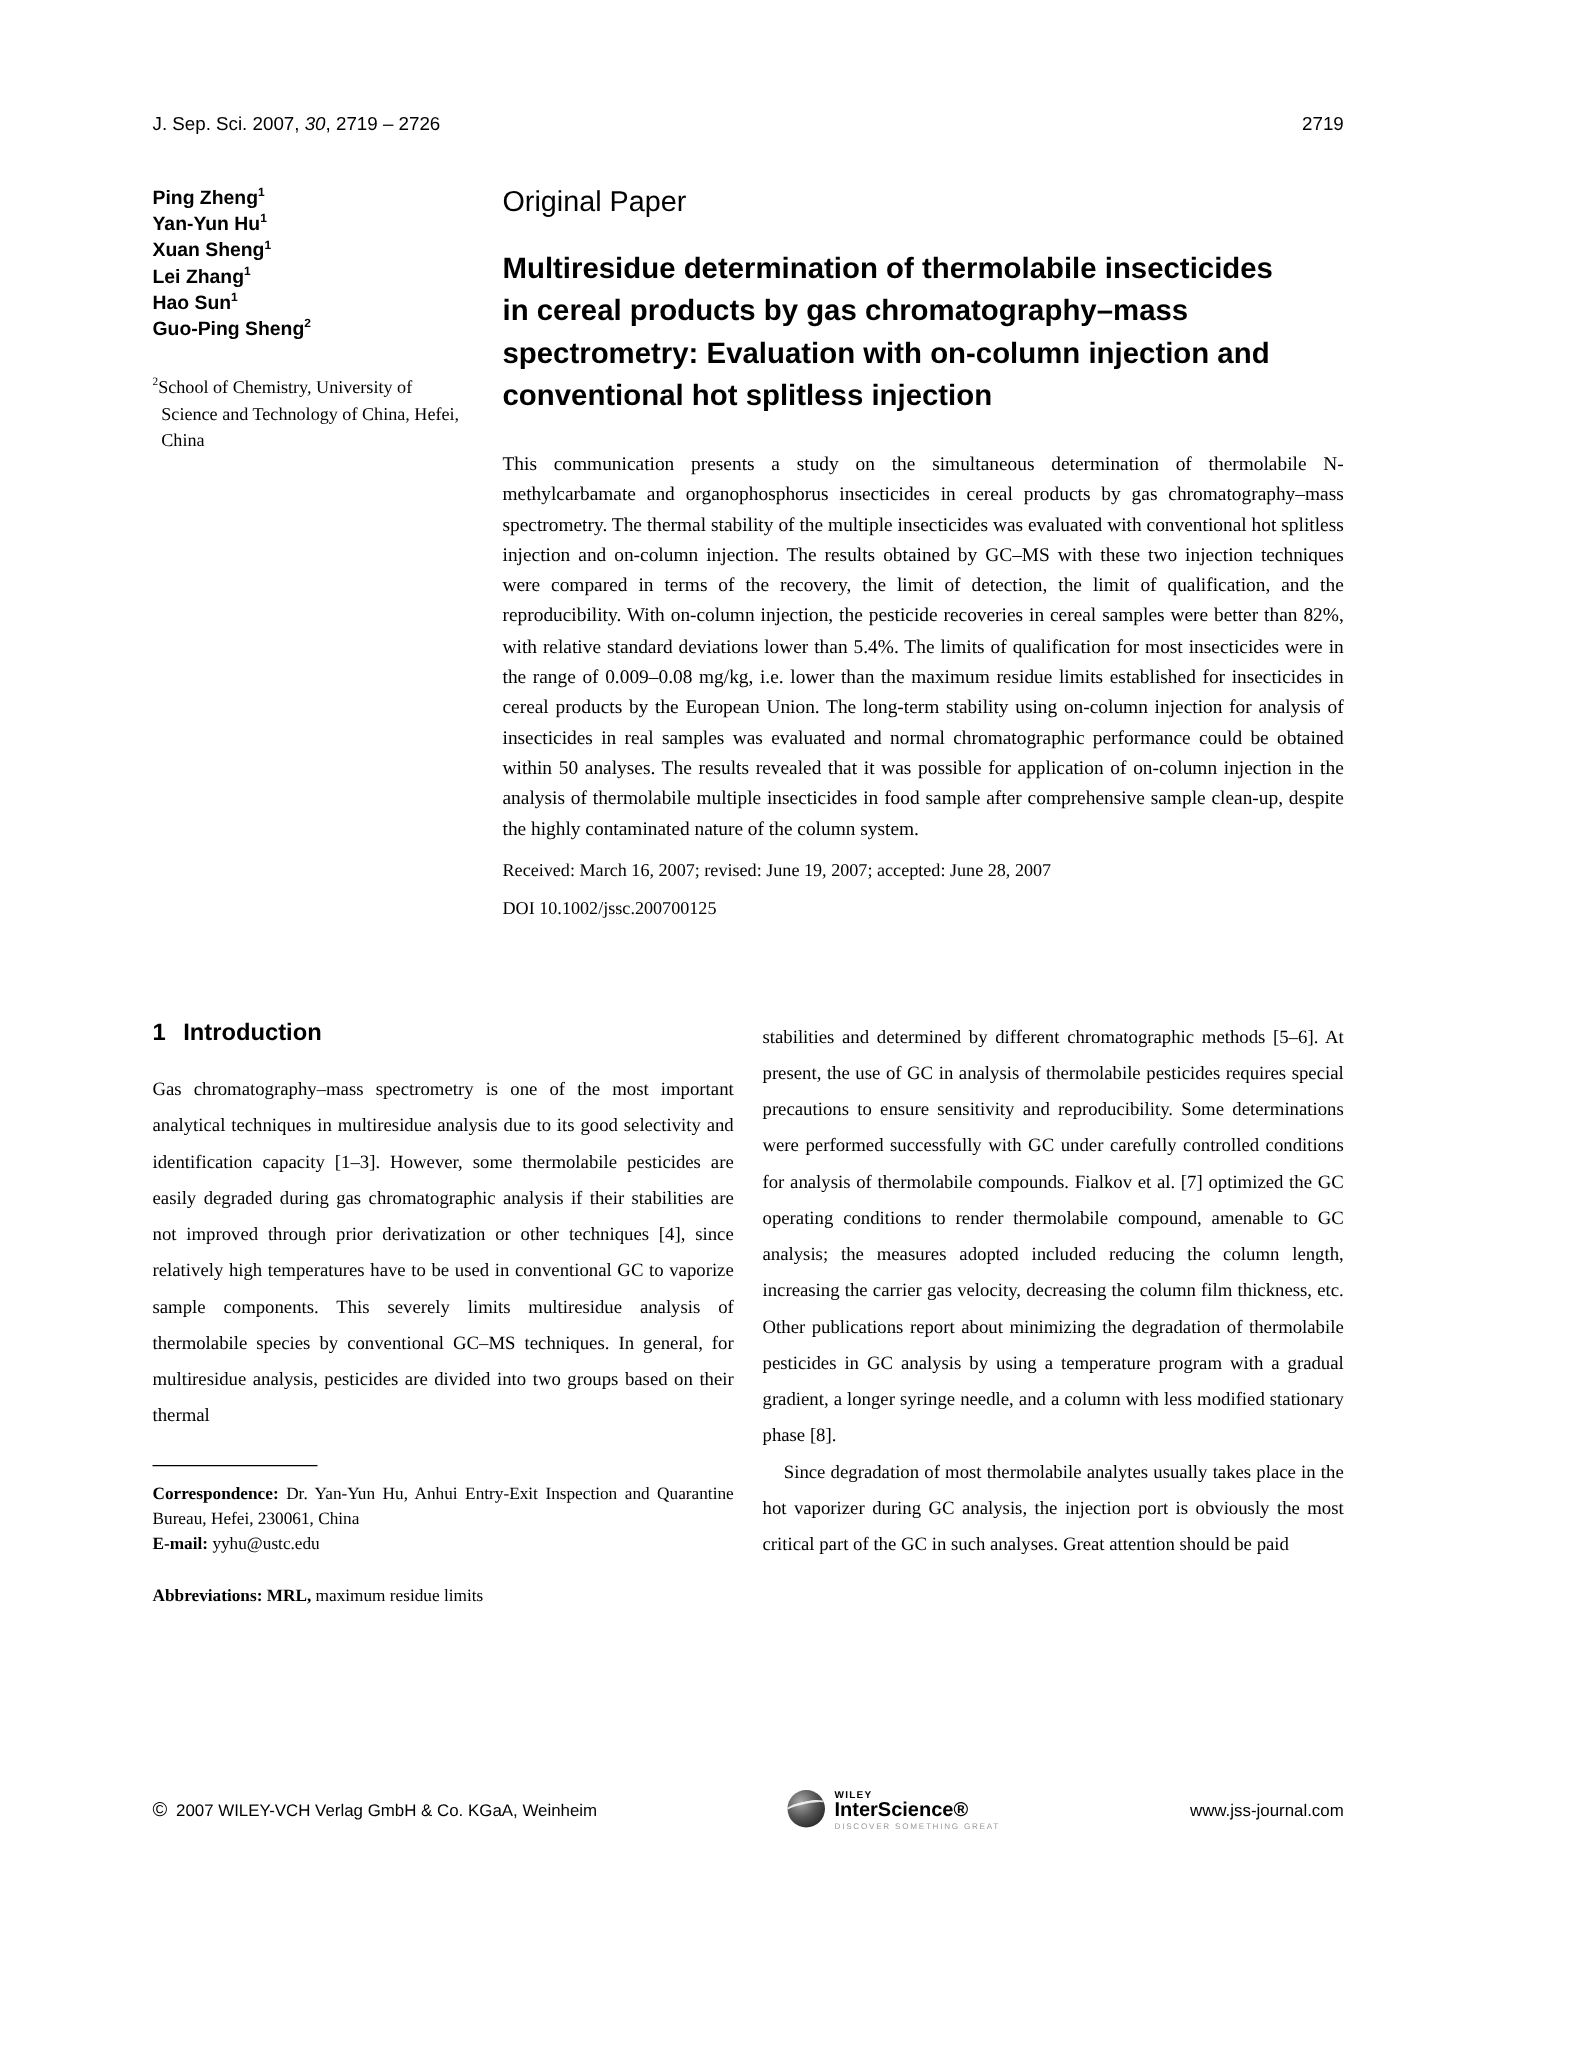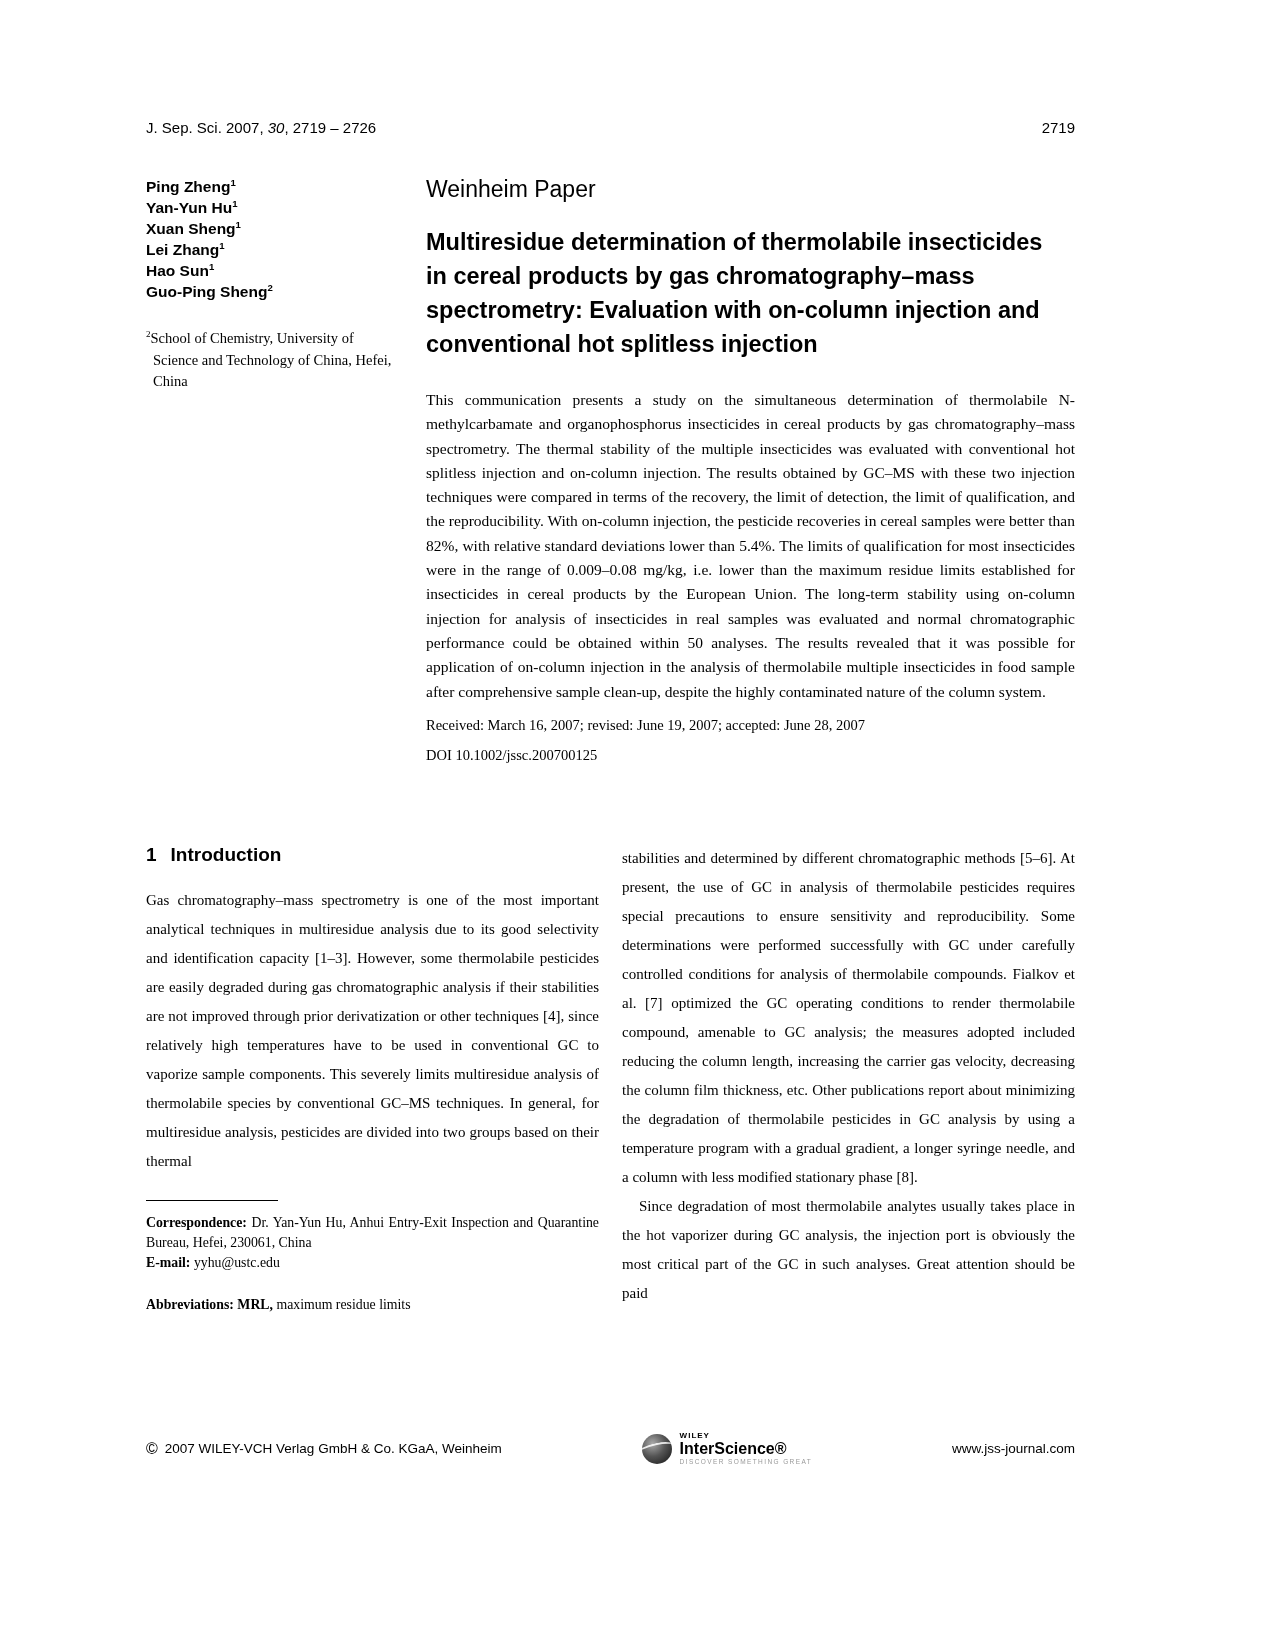--- a/index.html
+++ b/index.html
@@ -1,21 +1,21 @@
 <!DOCTYPE html>
 <html lang="en"><head>
 <meta charset="utf-8">
 <style>
   * { margin:0; padding:0; box-sizing:border-box; }
   html,body { background:#ffffff; }
   body {
     width:1275px; height:1648px; position:relative; overflow:hidden;
     color:#000; font-family:"Liberation Sans", sans-serif;
   }
-  .page { position:absolute; inset:0; padding:119px 200px 0 122px;margin-left:24px; }
+  .page { position:absolute; inset:0; padding:91px 200px 0 122px; }
 
   
   .running-head { display:flex; justify-content:space-between; font-size:15px; }
   .italic { font-style:italic; }
 
   
   .head-grid { display:grid; grid-template-columns:280px 1fr; margin-top:40px; }
   .authors { font-weight:bold; font-size:15.5px; line-height:21px; }
   sup { vertical-align:super; font-size:62%; line-height:0; }
   .affiliations { margin-top:26px; font-family:"Liberation Serif", serif; font-size:14.5px; line-height:21.5px; }
@@ -57,21 +57,21 @@
   .corr-block b, .abbr-block b { font-weight:bold; }
 
   
   .footer {
     position:absolute; left:122px; right:200px; top:1432px;
     display:flex; align-items:center; justify-content:space-between;
     font-size:13.5px;
   }
   .copyright { display:flex; align-items:center; gap:7px; }
   .copyright .c-sym { font-size:16px; }
-  .interscience-logo { display:flex; align-items:center; gap:8px; }
+  .interscience-logo { display:flex; align-items:flex-start; gap:8px; }
   .globe {
     width:30px; height:30px; border-radius:50%;
     background:radial-gradient(circle at 35% 32%, #aaa 0%, #555 45%, #111 100%);
     position:relative; overflow:hidden; flex:0 0 auto;
   }
   .globe::after {
     content:""; position:absolute; left:-6px; top:9px; width:42px; height:14px;
     border-radius:50%; border-top:2px solid rgba(255,255,255,.85);
     transform:rotate(-12deg);
   }
@@ -102,21 +102,21 @@
         <div><span>Lei Zhang</span><sup>1</sup></div>
         <div><span>Hao Sun</span><sup>1</sup></div>
         <div><span>Guo-Ping Sheng</span><sup>2</sup></div>
       </div>
       <div class="affiliations">
         <div class="affiliation"><sup>2</sup><span>School of Chemistry, University of Science and Technology of China, Hefei, China</span></div>
       </div>
     </div>
 
     <div>
-      <div class="article-type">Weinheim Paper</div>
+      <div class="article-type">Original Paper</div>
       <h1 class="title">Multiresidue determination of thermolabile insecticides in cereal products by gas chromatography–mass spectrometry: Evaluation with on-column injection and conventional hot splitless injection</h1>
       <p class="abstract">This communication presents a study on the simultaneous determination of thermolabile N-methylcarbamate and organophosphorus insecticides in cereal products by gas chromatography–mass spectrometry. The thermal stability of the multiple insecticides was evaluated with conventional hot splitless injection and on-column injection. The results obtained by GC–MS with these two injection techniques were compared in terms of the recovery, the limit of detection, the limit of qualification, and the reproducibility. With on-column injection, the pesticide recoveries in cereal samples were better than 82%, with relative standard deviations lower than 5.4%. The limits of qualification for most insecticides were in the range of 0.009–0.08 mg/kg, i.e. lower than the maximum residue limits established for insecticides in cereal products by the European Union. The long-term stability using on-column injection for analysis of insecticides in real samples was evaluated and normal chromatographic performance could be obtained within 50 analyses. The results revealed that it was possible for application of on-column injection in the analysis of thermolabile multiple insecticides in food sample after comprehensive sample clean-up, despite the highly contaminated nature of the column system.</p>
       <p class="received">Received: March 16, 2007; revised: June 19, 2007; accepted: June 28, 2007</p>
       <p class="doi">DOI 10.1002/jssc.200700125</p>
     </div>
   </div>
 
   <div class="body-grid">
     <div class="body-col">
       <h2 class="section-heading"><span class="sec-num">1</span><span>Introduction</span></h2>

